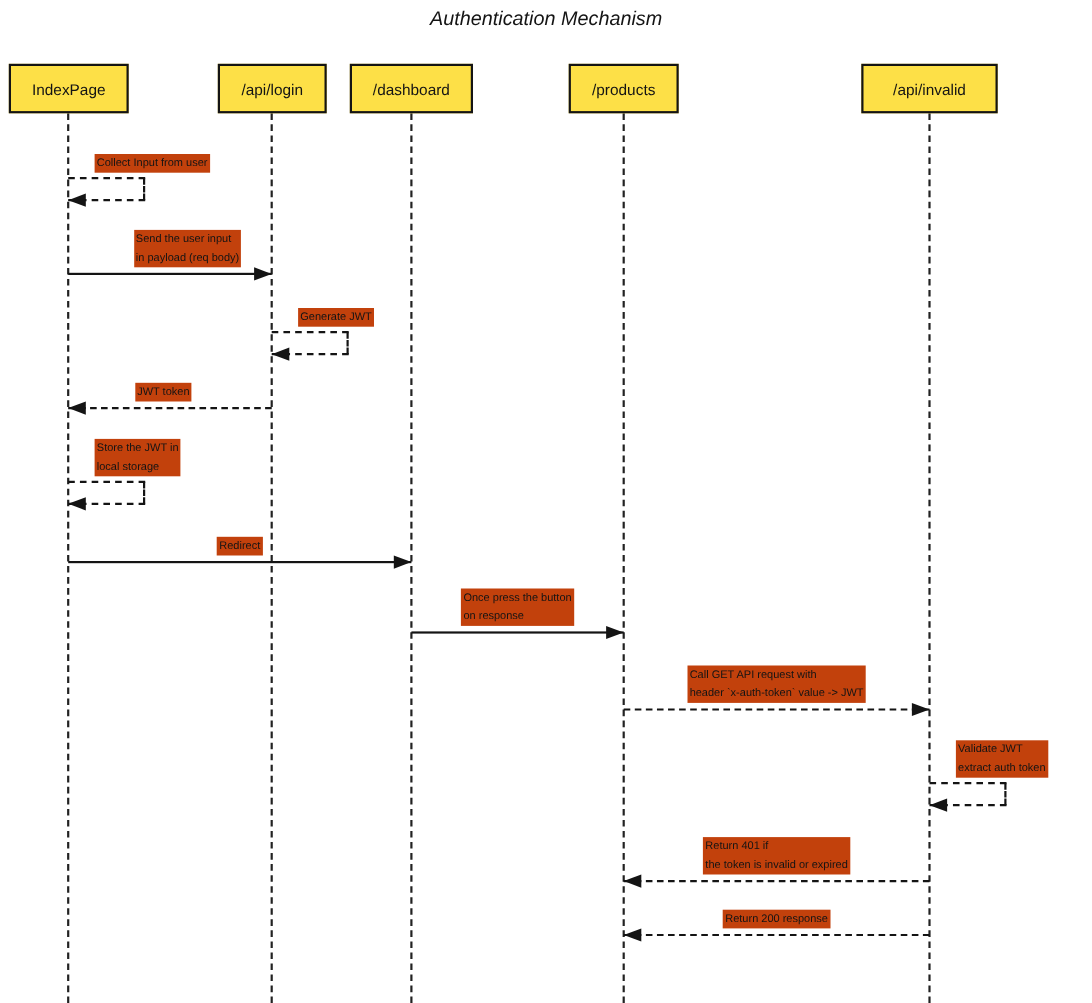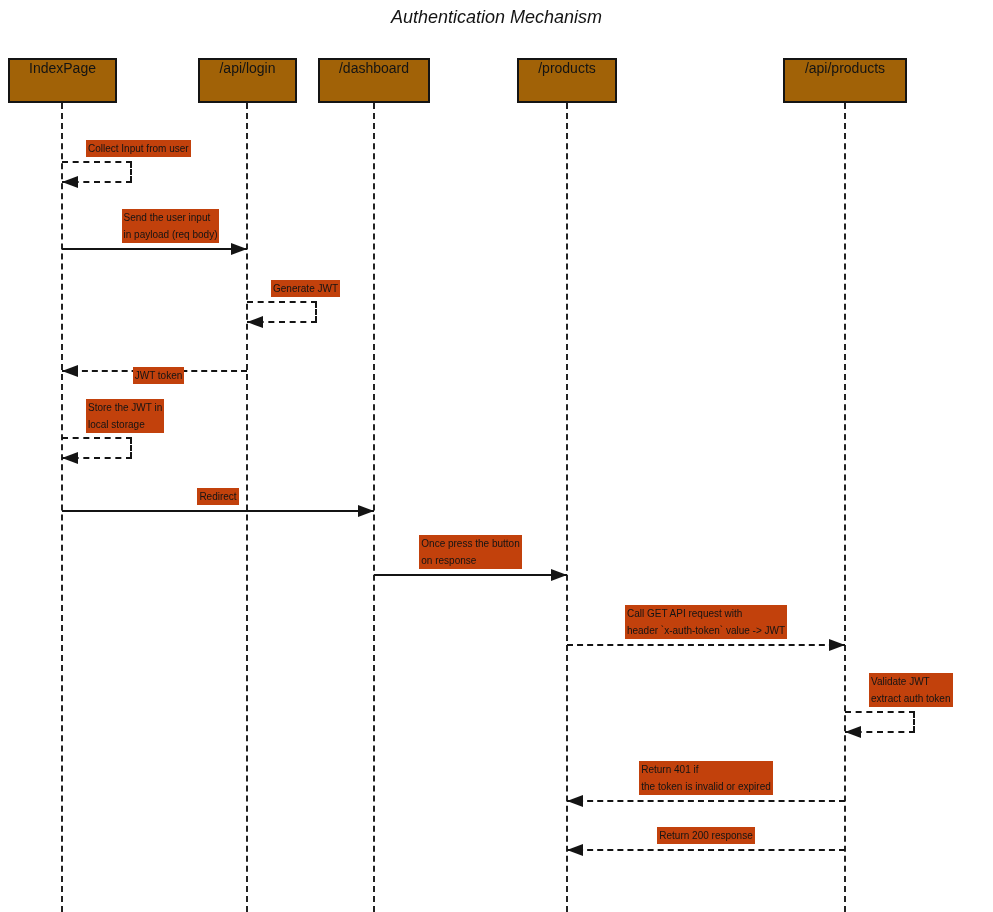--- a/index.html
+++ b/index.html
@@ -24,22 +24,23 @@
   .lifeline {
     position: absolute;
     width: 0;
     border-left: 2px dashed #222222;
     z-index: 1;
   }
   .actor-box {
     position: absolute;
     box-sizing: border-box;
     border: 2px solid #141414;
-    background: #a16207;
+    background: #fde047;
     display: flex;
+    align-items: center;
     justify-content: center;
     font-size: 14px;
     z-index: 2;
   }
   .mline {
     position: absolute;
     height: 0;
     border-top: 2px solid #141414;
     z-index: 1;
   }
@@ -103,21 +104,21 @@
     <div class="lifeline" style="left: 373px; top: 103px; height: 809px;"></div>
     <div class="actor-box" style="left: 318px; top: 58px; width: 112px; height: 45px;">
       <span>/dashboard</span>
     </div>
     <div class="lifeline" style="left: 566px; top: 103px; height: 809px;"></div>
     <div class="actor-box" style="left: 517px; top: 58px; width: 100px; height: 45px;">
       <span>/products</span>
     </div>
     <div class="lifeline" style="left: 844px; top: 103px; height: 809px;"></div>
     <div class="actor-box" style="left: 783px; top: 58px; width: 124px; height: 45px;">
-      <span>/api/products</span>
+      <span>/api/invalid</span>
     </div>
     <div class="mline dashed" style="left: 62px; top: 161px; width: 70px;"></div>
     <div class="vline" style="left: 130px; top: 162px; height: 20px;"></div>
     <div class="mline dashed" style="left: 62px; top: 181px; width: 70px;"></div>
     <div class="arrow-left" style="left: 62px; top: 176px;"></div>
     <div class="msg-label-self" style="left: 86px; top: 140px;">
       <div class="inner">
         <div>Collect Input from user</div>
       </div>
     </div>
@@ -133,21 +134,21 @@
     <div class="vline" style="left: 315px; top: 302px; height: 20px;"></div>
     <div class="mline dashed" style="left: 247px; top: 321px; width: 70px;"></div>
     <div class="arrow-left" style="left: 247px; top: 316px;"></div>
     <div class="msg-label-self" style="left: 271px; top: 280px;">
       <div class="inner">
         <div>Generate JWT</div>
       </div>
     </div>
     <div class="mline dashed" style="left: 62px; top: 370px; width: 185px;"></div>
     <div class="arrow-left" style="left: 62px; top: 365px;"></div>
-    <div class="msg-label" style="left: 66px; top: 348px; width: 185px; margin-top: 19px;">
+    <div class="msg-label" style="left: 56px; top: 348px; width: 185px;">
       <div class="inner">
         <div>JWT token</div>
       </div>
     </div>
     <div class="mline dashed" style="left: 62px; top: 437px; width: 70px;"></div>
     <div class="vline" style="left: 130px; top: 438px; height: 20px;"></div>
     <div class="mline dashed" style="left: 62px; top: 457px; width: 70px;"></div>
     <div class="arrow-left" style="left: 62px; top: 452px;"></div>
     <div class="msg-label-self" style="left: 86px; top: 399px;">
       <div class="inner">

